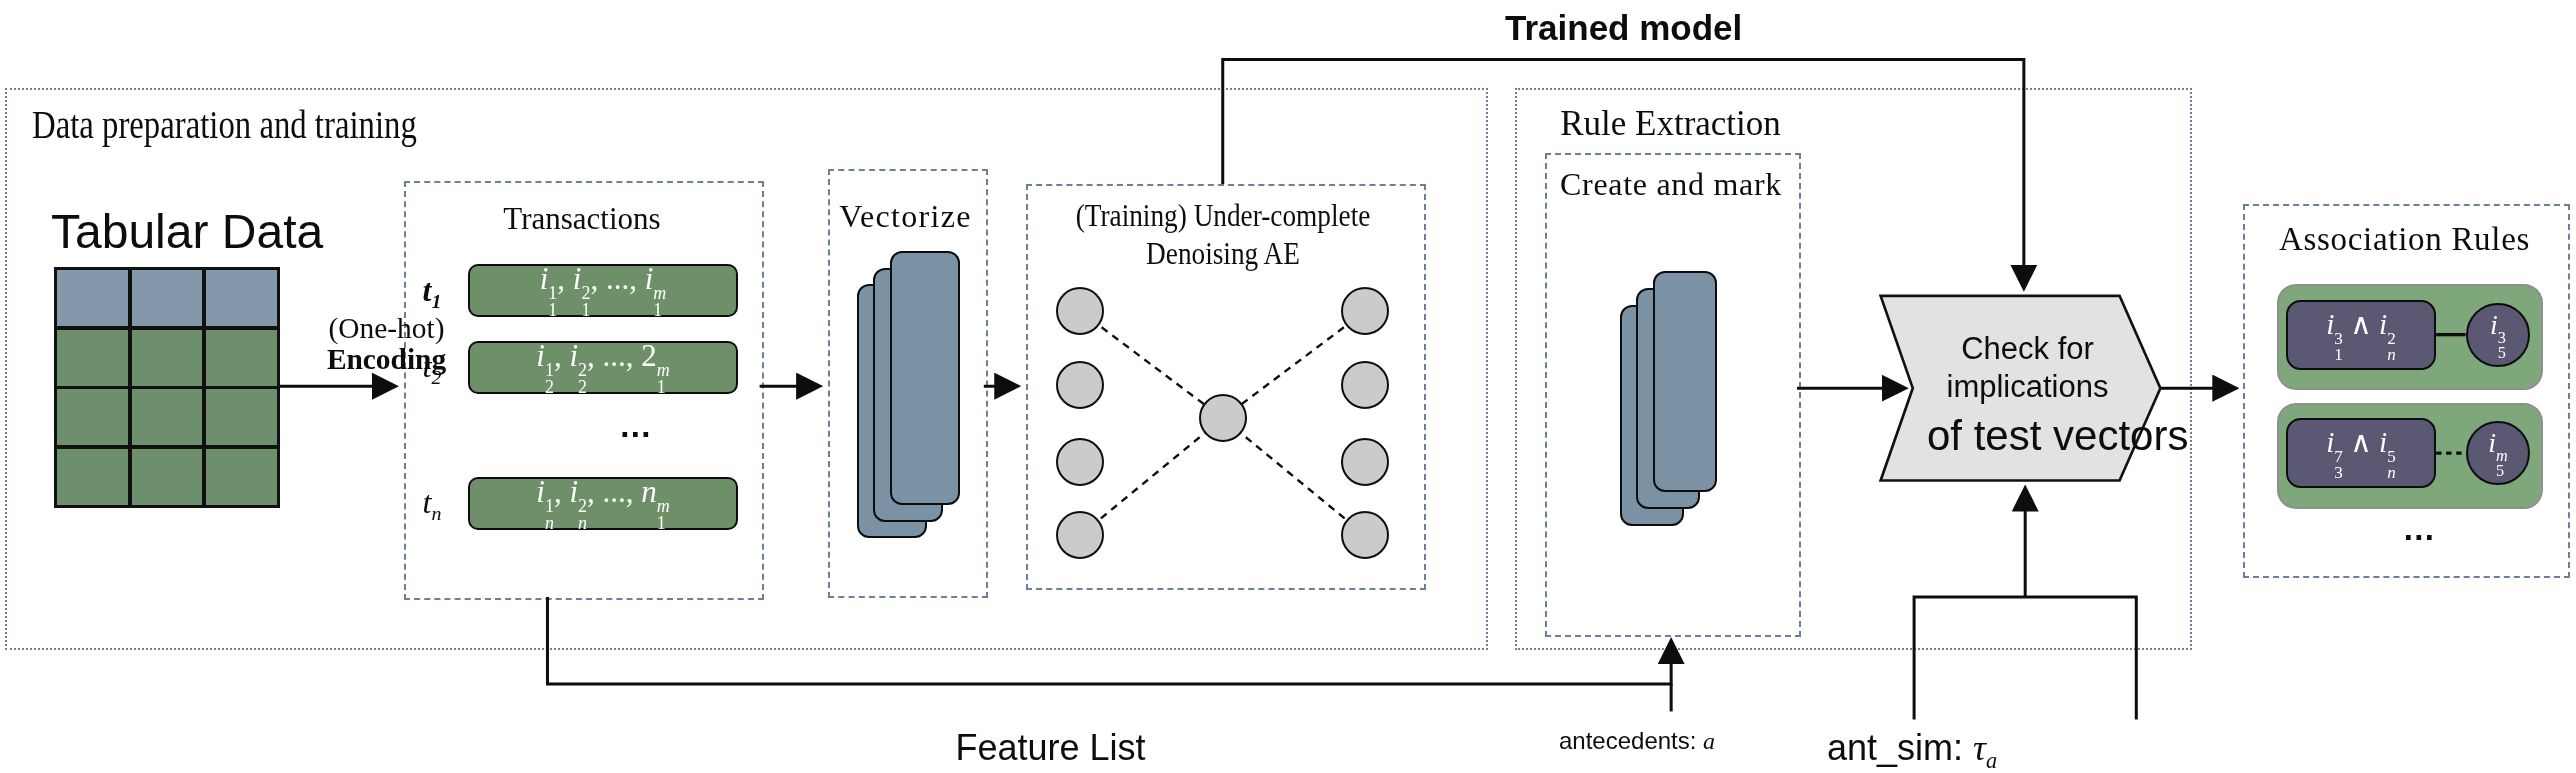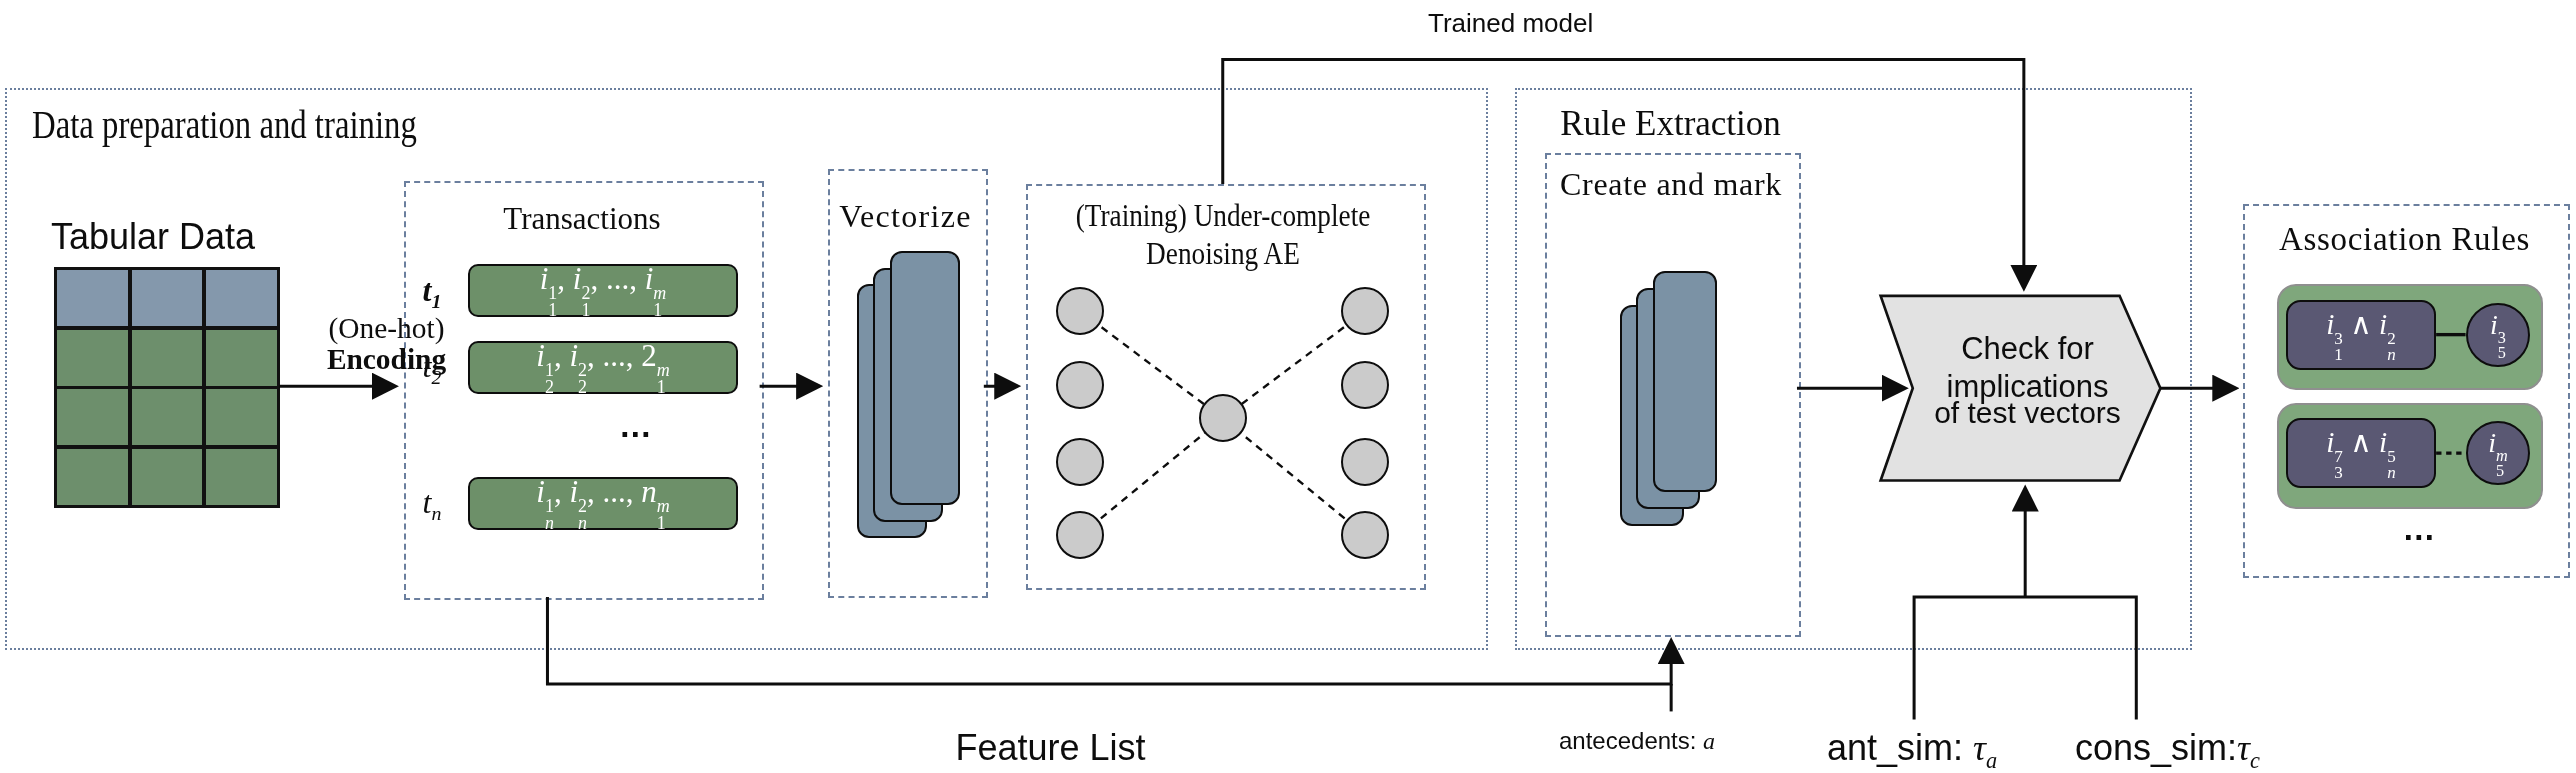--- a/index.html
+++ b/index.html
@@ -53,56 +53,53 @@
   <div class="dbox dbox-outer" style="left:5.4px;top:88px;width:1479px;height:558px;"></div>
   <div class="dbox dbox-outer" style="left:1515px;top:88px;width:673px;height:558px;"></div>
   <div class="dbox" style="left:2243px;top:204px;width:323px;height:370px;"></div>
   <div class="dbox" style="left:404px;top:181px;width:356px;height:415px;"></div>
   <div class="dbox" style="left:828px;top:169px;width:156px;height:425px;"></div>
   <div class="dbox" style="left:1026px;top:184px;width:396px;height:402px;"></div>
   <div class="dbox" style="left:1545px;top:153px;width:252px;height:480px;"></div>
 
   <div class="lbl serif cond" style="left:32px;top:102px;font-size:39px;">Data preparation and training</div>
 
-  <div class="lbl sans" style="left:1428px;top:8px;width:214px;font-size:26px;">Trained model</div>
-
-  <div class="lbl sans" style="left:51px;top:216px;font-size:36px;">Tabular Data</div>
+  <div class="lbl sans" style="left:1505px;top:8px;width:214px;font-size:35px;font-weight:bold;">Trained model</div>
+
+  <div class="lbl sans" style="left:51px;top:204px;font-size:48px;">Tabular Data</div>
 
   <div class="lbl serif ctr" style="left:293px;top:312px;width:187px;font-size:29.4px;">(One-hot)</div>
   <div class="lbl serif ctr" style="left:293px;top:343px;width:187px;font-size:29.4px;font-weight:bold;">Encoding</div>
 
   <div class="lbl serif ctr" style="left:448px;top:201px;width:268px;font-size:31px;">Transactions</div>
 
   <div class="lbl serif ctr" style="left:805px;top:198px;width:201px;font-size:32px;letter-spacing:1.3px;text-align:center;">Vectorize</div>
 
   <div class="lbl serif ctr condc" style="left:1022px;top:198px;width:402px;font-size:31px;">(Training) Under-complete</div>
   <div class="lbl serif ctr condc" style="left:1022px;top:236px;width:402px;font-size:31px;">Denoising AE</div>
 
   <div class="lbl serif ctr" style="left:1503px;top:104px;width:335px;font-size:35px;">Rule Extraction</div>
 
   <div class="lbl serif ctr" style="left:1537px;top:166px;width:268px;font-size:32px;letter-spacing:0.7px;">Create and mark</div>
 
   <div class="lbl serif ctr" style="left:2237px;top:221px;width:335px;font-size:33px;letter-spacing:0.7px;">Association Rules</div>
 
   <div class="lbl sans ctr" style="left:1927px;top:331px;width:201px;font-size:31px;">Check for</div>
   <div class="lbl sans ctr" style="left:1927px;top:369px;width:201px;font-size:31px;">implications</div>
-  <div class="lbl sans ctr" style="left:1927px;top:396px;width:201px;font-size:30px;">of test vectors</div>
+  <div class="lbl sans ctr" style="left:1927px;top:412px;width:201px;font-size:42px;">of test vectors</div>
 
   <div class="lbl sans ctr" style="left:950px;top:727px;width:201px;font-size:36px;">Feature List</div>
 
   <div class="lbl sans" style="left:1559px;top:727px;font-size:24px;">
     <span>antecedents:</span>
     <span class="serif" style="font-style:italic;">a</span>
   </div>
   <div class="lbl sans" style="left:1827px;top:727px;font-size:36px;">
     <span>ant_sim:</span>
     <span class="serif" style="font-style:italic;"><i>τ</i><span class="msub"><i>a</i></span></span>
-  </div>
-  <div class="lbl sans" style="left:2075px;top:727px;font-size:36px;">
-    <span>cons_sim:</span><span class="serif" style="font-style:italic;"><i>τ</i><span class="msub"><i>c</i></span></span>
   </div>
 
   <div class="dtable">
     <div class="dcell" style="background:#8498ac;"></div>
     <div class="dcell" style="background:#8498ac;"></div>
     <div class="dcell" style="background:#8498ac;"></div>
     <div class="dcell" style="background:#6d8f6c;"></div>
     <div class="dcell" style="background:#6d8f6c;"></div>
     <div class="dcell" style="background:#6d8f6c;"></div>
     <div class="dcell" style="background:#6d8f6c;"></div>

